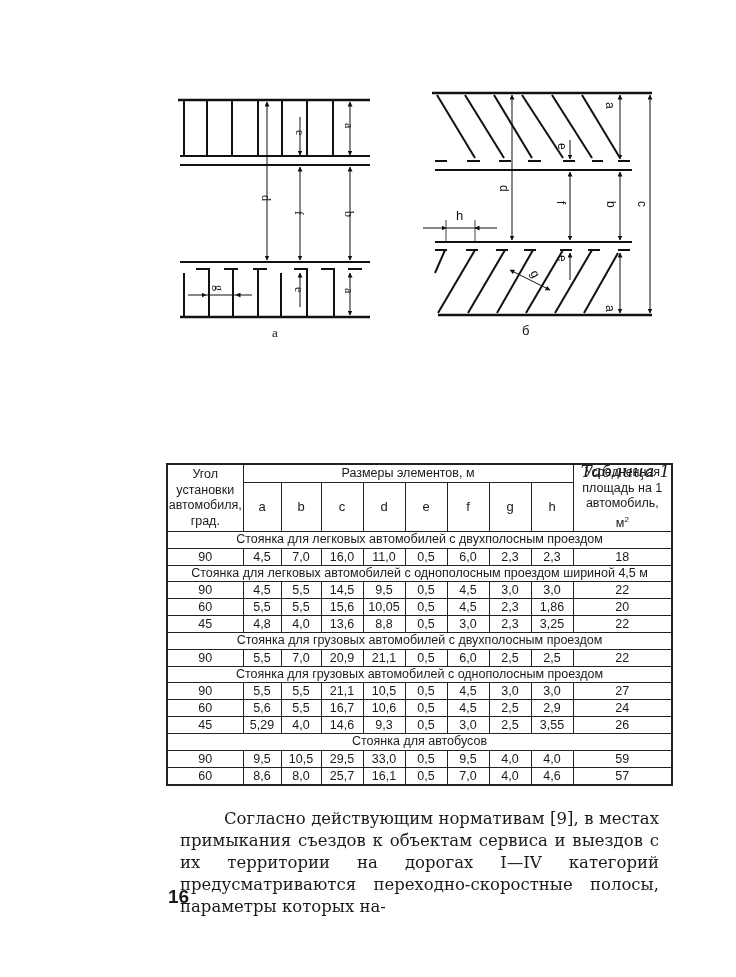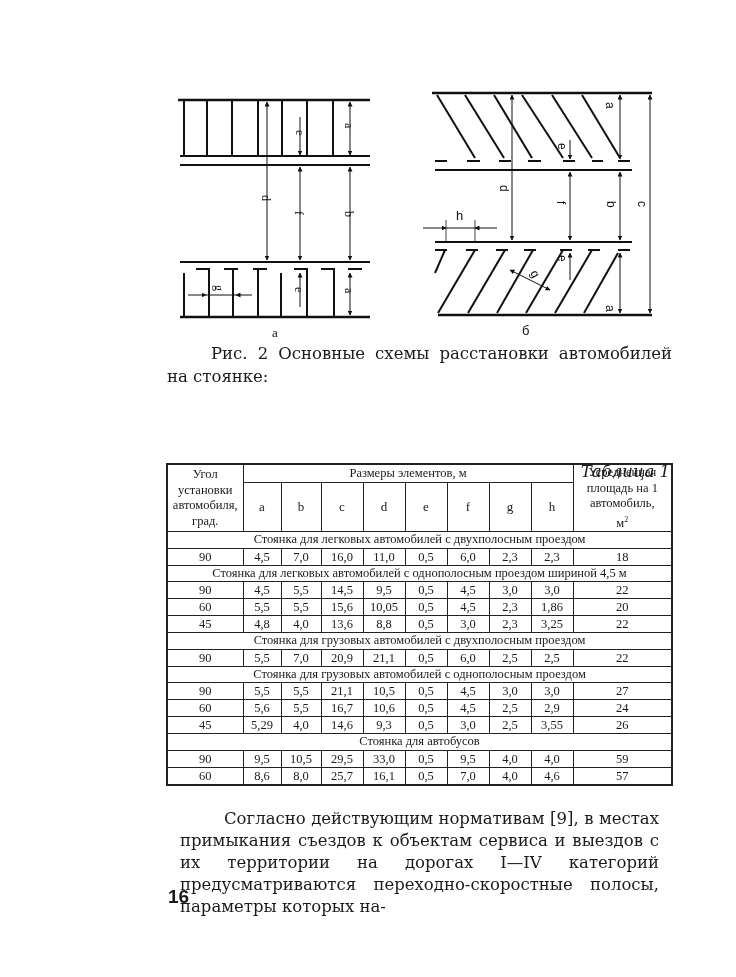--- a/index.html
+++ b/index.html
@@ -14,21 +14,21 @@
 
   .caption { position: absolute; left: 167px; top: 342px; width: 505px; font-size: 16.5px; line-height: 23px;
              font-family: "DejaVu Serif", serif; }
   .caption .l1 { text-indent: 44px; text-align: justify; }
   .caption .l3 { padding-left: 44px; }
 
   .table-title { position: absolute; right: 66px; top: 426px; font-style: italic; font-size: 16.5px;
                  font-family: "DejaVu Serif", serif; margin-top: 36px; }
 
   table.data { position: absolute; left: 166px; top: 463px; width: 505px; border-collapse: collapse;
-               font-family: Liberation Serif, serif; font-size: 12.5px; table-layout: fixed; }
+               font-family: Liberation Sans, sans-serif; font-size: 12.5px; table-layout: fixed; }
   table.data td, table.data th { border: 1px solid #222; padding: 0; text-align: center; font-weight: normal;
                line-height: 15.5px; height: 15.5px; }
   table.data { border: 2px solid #222; }
   table.data th.hdr-angle, table.data th.hdr-area { line-height: 15.5px; font-size: 12.5px; }
   table.data td.section { font-size: 12.5px; }
   table.data tr.row td { height: 16px; line-height: 16px; }
   table.data sup { font-size: 8px; }
 
   .body-text { position: absolute; left: 167px; top: 795px; width: 505px; font-size: 16.5px; line-height: 22px;
                text-align: justify; font-family: "DejaVu Serif", serif; }
@@ -168,21 +168,20 @@
         <text x="36" y="135" font-size="13">h</text>
         <text x="138" y="170" transform="rotate(90 138 170)">e</text>
         <text x="110" y="188" transform="rotate(60 110 188)">g</text>
         <text x="186" y="220" transform="rotate(90 186 220)">a</text>
         <text x="102" y="250" font-size="13">б</text>
       </g>
     </svg>
   </div>
 
   <div class="caption">
-    <div class="l1">Рис. 2 Основные схемы расстановки автомобилей на стоянке:</div>
   </div>
 
   <div class="table-title">Таблица 1</div>
 
   <table class="data" id="dataTable">
     <colgroup>
       <col style="width:76px">
         <col style="width:38px">
         <col style="width:40px">
         <col style="width:42px">

